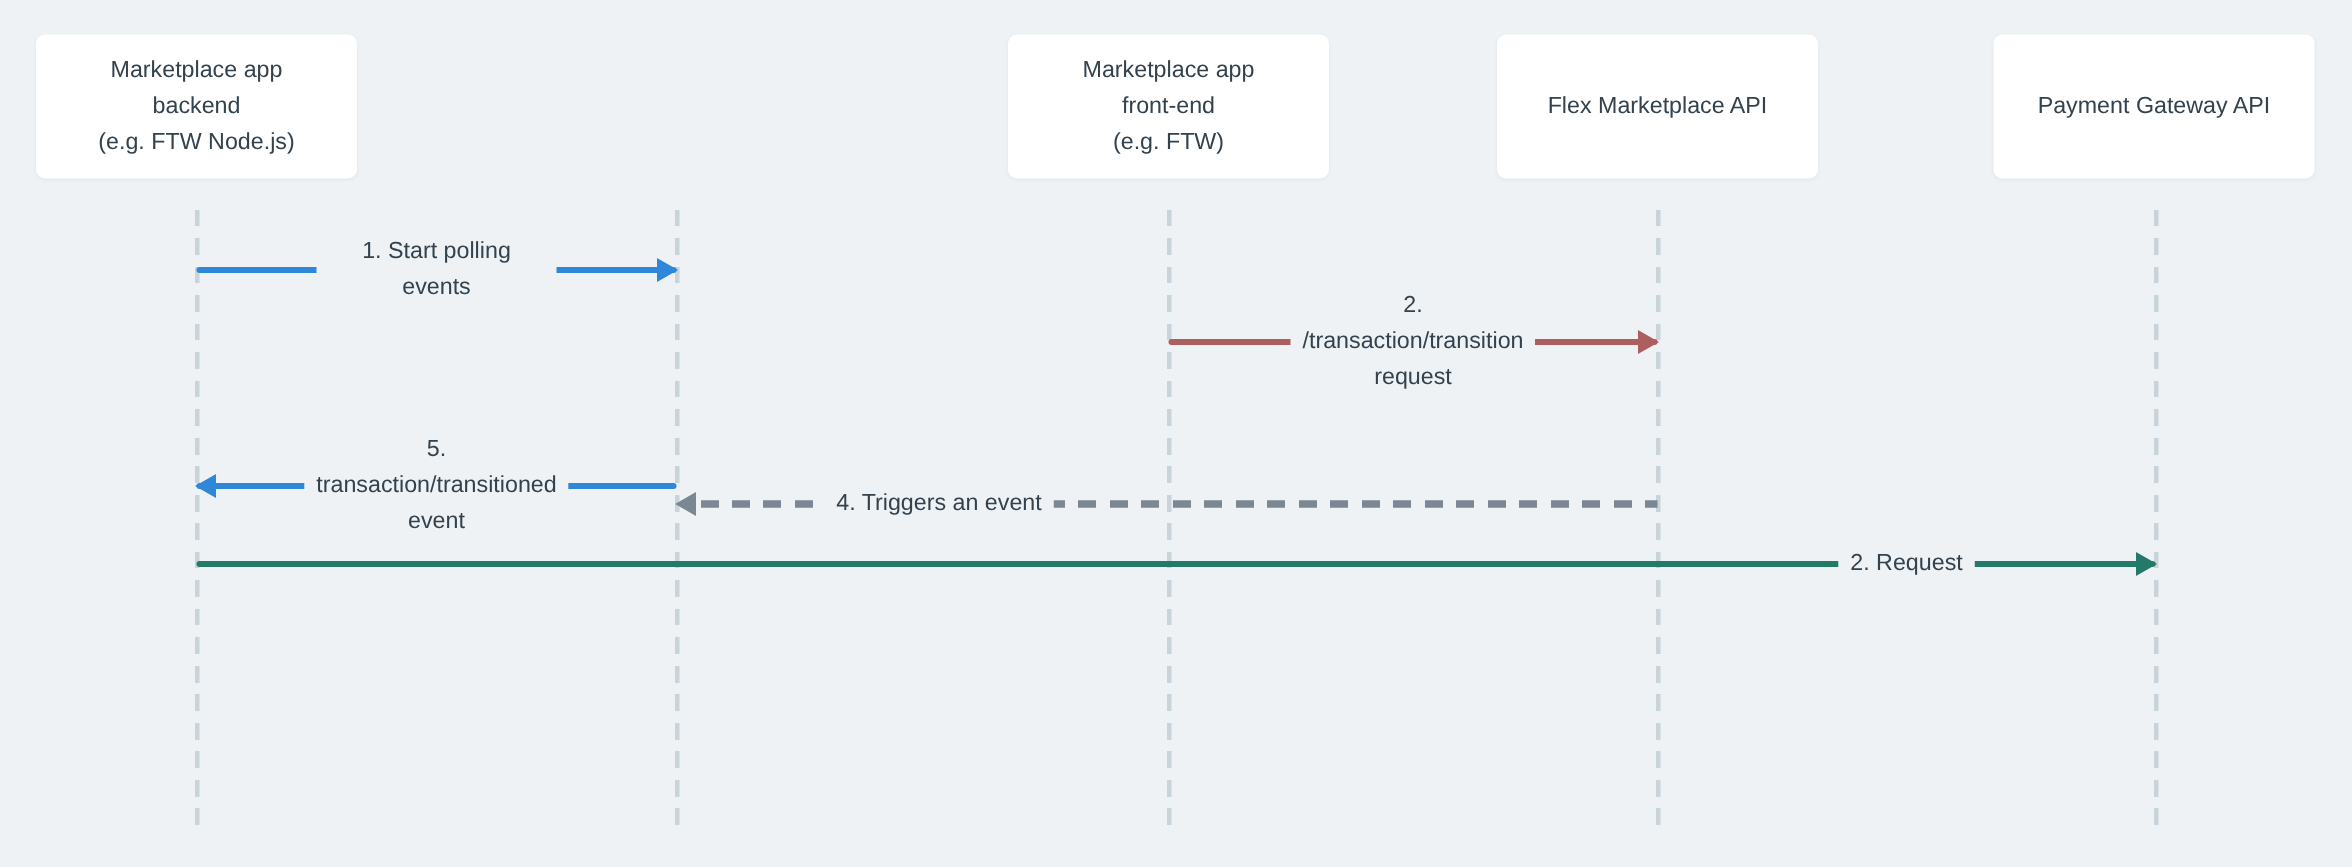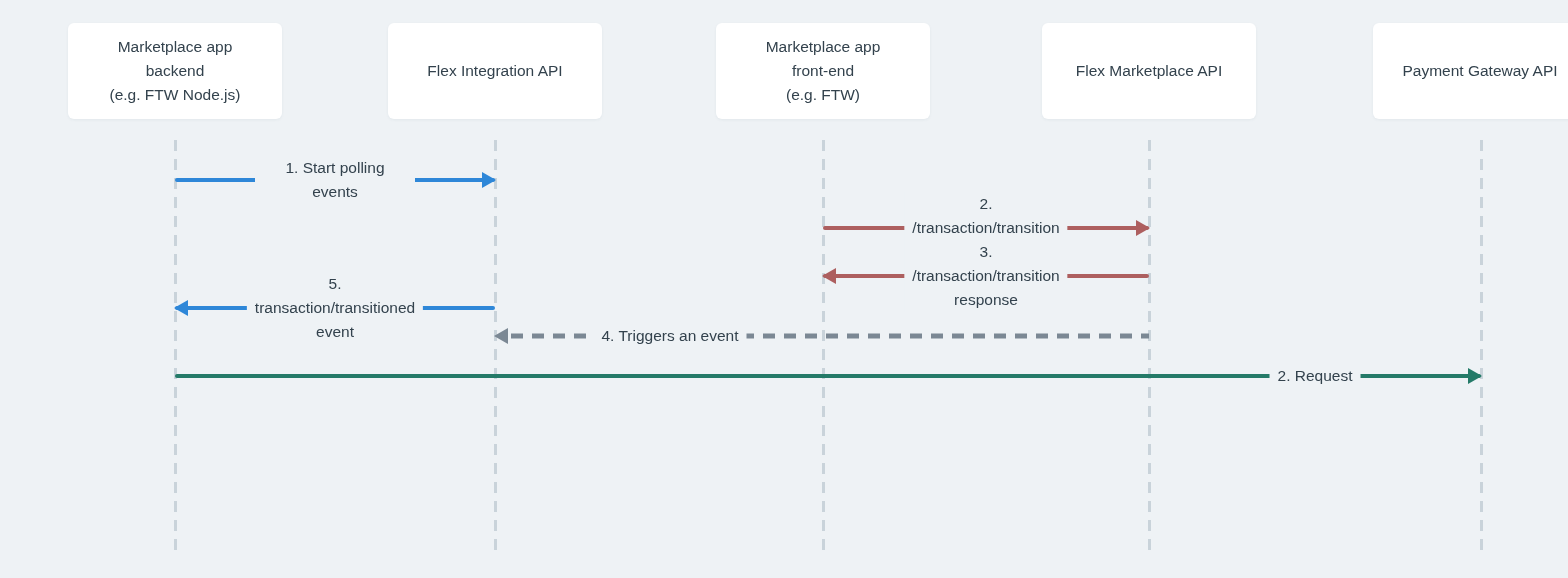--- a/index.html
+++ b/index.html
@@ -14,21 +14,21 @@
   }
   * { box-sizing: border-box; }
   html, body { margin: 0; padding: 0; }
   body {
     width: 1568px; height: 578px;
     background: var(--bg);
     font-family: "Liberation Sans", "DejaVu Sans", sans-serif;
     position: relative;
     overflow: hidden;
   }
-  .diagram { position: absolute; inset: 0; margin-left: 44px; }
+  .diagram { position: absolute; inset: 0; }
 
   
   .participant {
     position: absolute; top: 23px;
     width: 214px; height: 96px;
     background: var(--box-bg);
     border-radius: 6px;
     color: var(--text);
     display: flex; align-items: center; justify-content: center;
     text-align: center;
@@ -92,36 +92,35 @@
     color: var(--text);
     white-space: pre-line; text-align: center;
     z-index: 1;
   }
 
   .m1 { left: 131px; top: 168px; width: 320px; }
   .m2 { left: 779px; top: 216px; width: 326px; }
   .m3 { left: 779px; top: 264px; width: 326px; }
   .m4 { left: 451px; top: 324px; width: 654px; }
   .m4 .label { left: 175px; }
-  .m5 { left: 131px; top: 296px; width: 320px; }
+  .m5 { left: 131px; top: 312px; width: 320px; }
   .m6 { left: 131px; top: 364px; width: 1306px; }
   .m6 .label { left: 1140px; }
   .m7 { left: 131px; top: 412px; width: 1306px; }
   .m7 .label { left: 1140px; }
   .m8 { left: 131px; top: 444px; width: 320px; height: 72px; }
 </style>
 </head>
 <body>
 
 <div class="diagram">
 
   <div class="participant p1">Marketplace app
 backend
 (e.g. FTW Node.js)</div>
-  <div class="participant p2">Flex Integration API</div>
   <div class="participant p3">Marketplace app
 front-end
 (e.g. FTW)</div>
   <div class="participant p5">Payment Gateway API</div>
   <div class="participant p4">Flex Marketplace API</div>
 
   <div class="lifeline l1"></div>
   <div class="lifeline l2"></div>
   <div class="lifeline l3"></div>
   <div class="lifeline l4"></div>
@@ -132,25 +131,20 @@
     <div class="head right"></div>
     <div class="label">1. Start polling events</div>
   </div>
 
   <div class="message m2 red">
     <div class="line"></div>
     <div class="head right"></div>
     <div class="label">2. /transaction/transition request</div>
   </div>
 
-  <div class="message m3 red">
-    <div class="line"></div>
-    <div class="head left"></div>
-    <div class="label">3. /transaction/transition response</div>
-  </div>
 
   <div class="message m4 gray dashed">
     <div class="line"></div>
     <div class="head left"></div>
     <div class="label">4. Triggers an event</div>
   </div>
 
   <div class="message m5 blue">
     <div class="line"></div>
     <div class="head left"></div>

